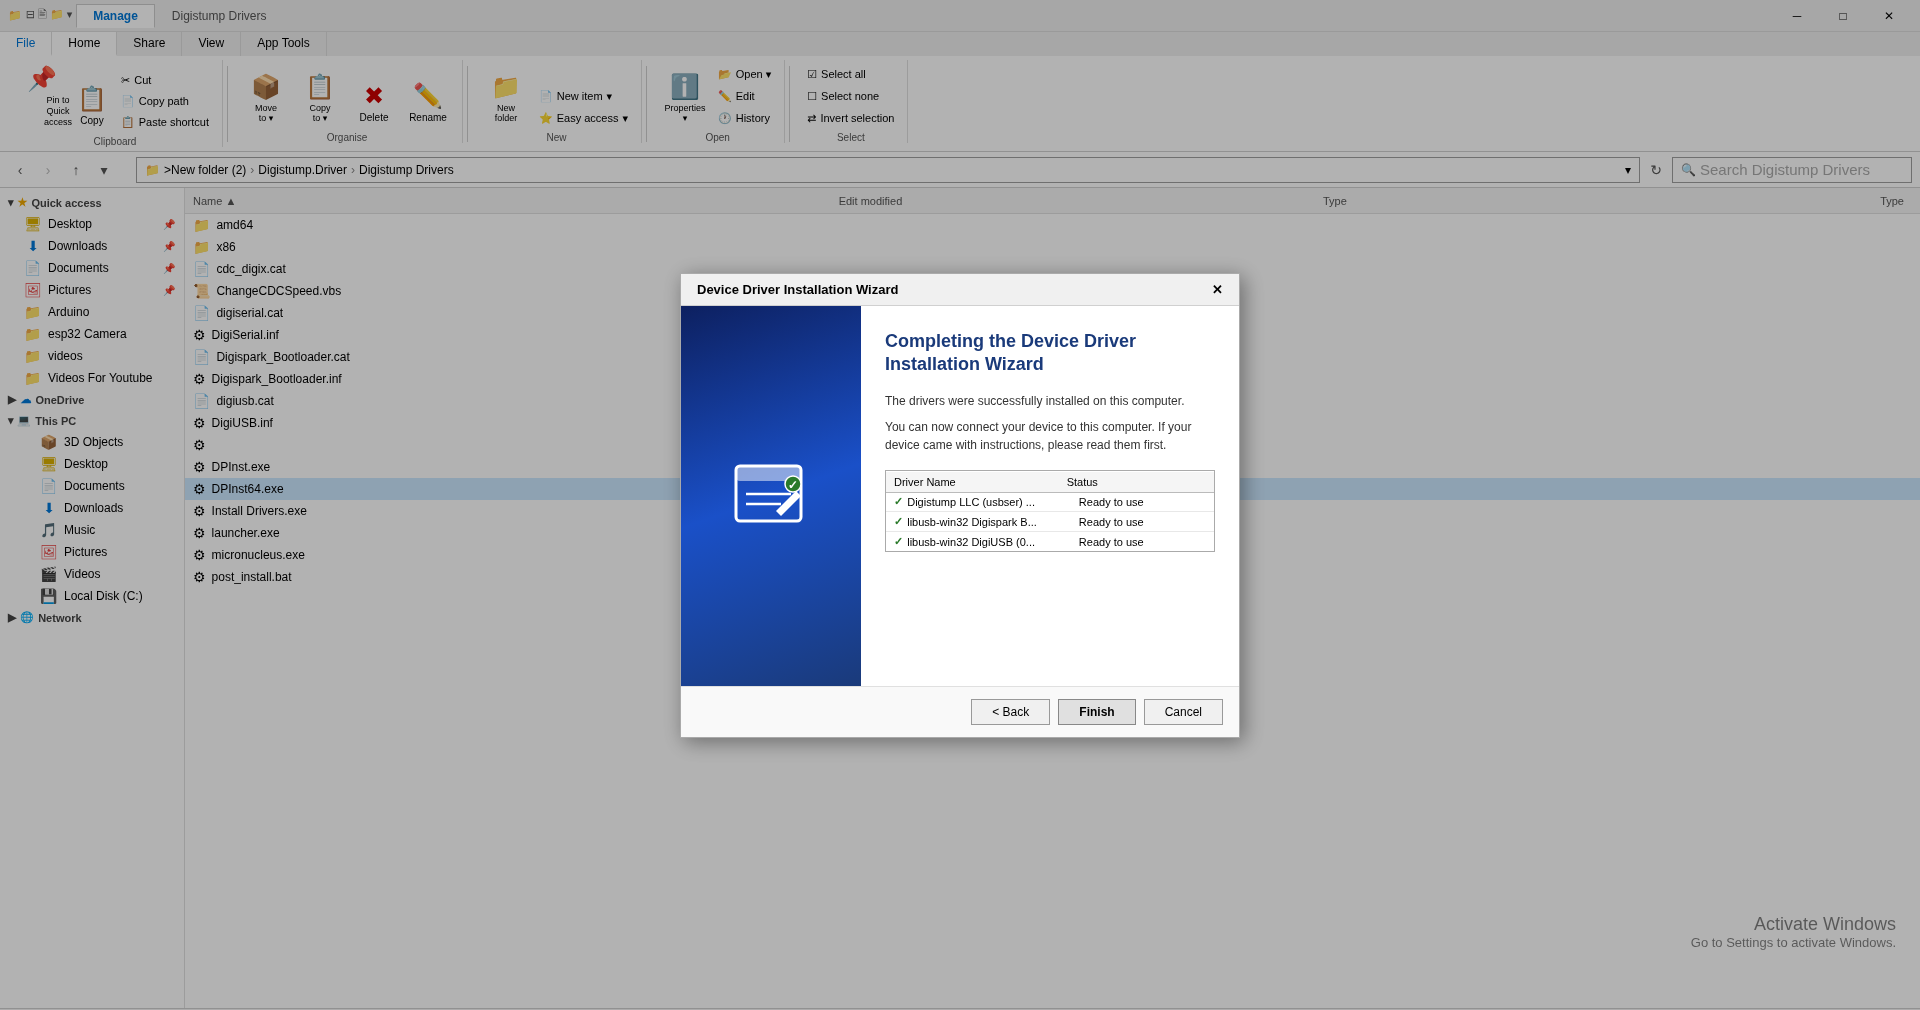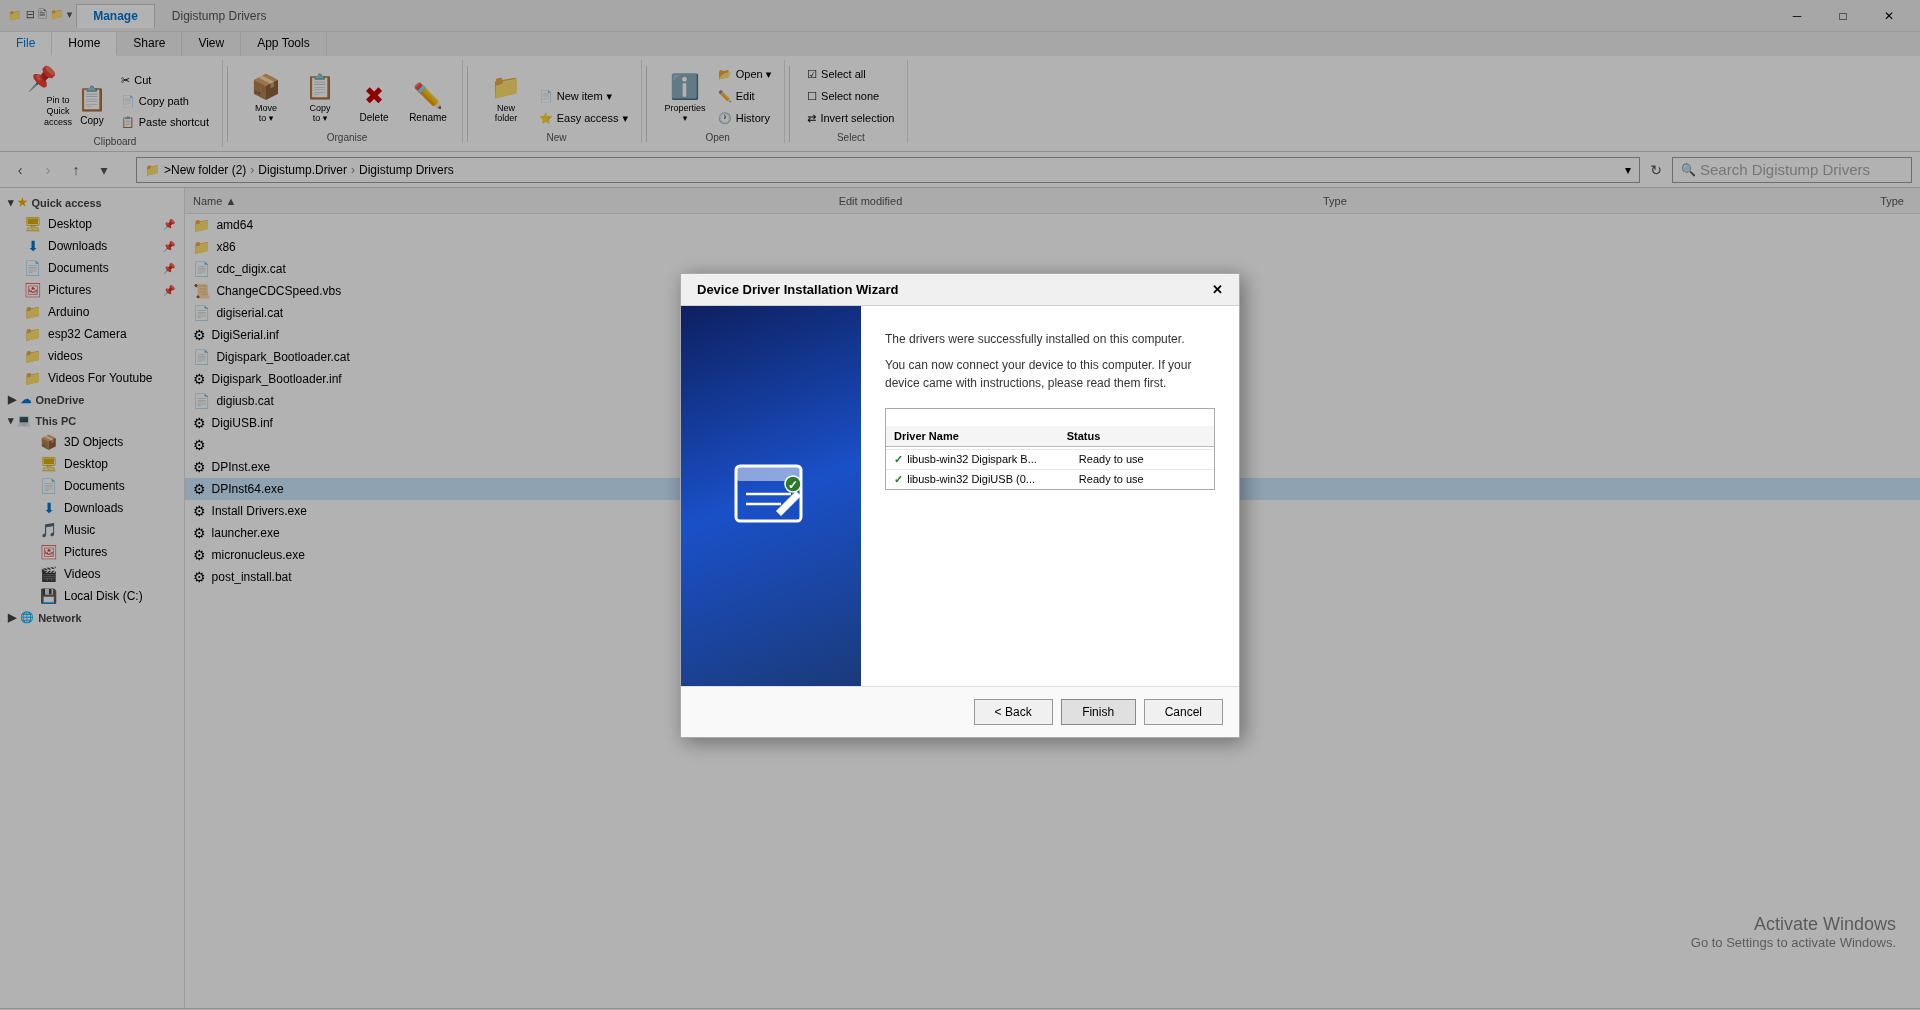--- a/index.html
+++ b/index.html
@@ -78,21 +78,21 @@
     .dialog { background: white; border: 1px solid #aaa; box-shadow: 4px 4px 20px rgba(0,0,0,0.4); width: 560px; }
     .dialog-title { background: #f0f0f0; border-bottom: 1px solid #d0d0d0; padding: 8px 16px; font-size: 13px; font-weight: 600; display: flex; align-items: center; justify-content: space-between; }
     .dialog-body { display: flex; min-height: 380px; }
     .dialog-sidebar { width: 180px; background: #1a3a7a; background: linear-gradient(160deg, #0d2060 0%, #1a50c8 50%, #1a3a7a 100%); display: flex; align-items: center; justify-content: center; }
     .dialog-main { flex: 1; padding: 24px 24px 16px; }
     .dialog-main h2 { font-size: 18px; font-weight: 600; color: #1a3a7a; margin-bottom: 16px; line-height: 1.3; }
     .dialog-main p { font-size: 12px; color: #333; margin-bottom: 8px; line-height: 1.5; }
     .check-icon { color: #2a7a2a; font-weight: bold; margin-right: 4px; }
     .dialog-footer { display: flex; justify-content: flex-end; gap: 8px; padding: 12px 16px; border-top: 1px solid #e0e0e0; background: #f9f9f9; }
     .dialog-btn { padding: 5px 20px; font-size: 12px; border: 1px solid #999; background: #f0f0f0; cursor: pointer; min-width: 75px; }
-    .dialog-btn.primary { background: #e8e8e8; border-color: #888; font-weight: 400; }
+    .dialog-btn.primary { background: #e8e8e8; border-color: #888; font-weight: 700; }
 
     .driver-table-wrapper { border: 1px solid #aaa; max-height: 100px; overflow-y: auto; }
     .driver-row { display: flex; font-size: 11px; padding: 3px 8px; border-bottom: 1px solid #e8e8e8; align-items: center; }
     .driver-row:last-child { border-bottom: none; }
 
     
     .activate-watermark { position: fixed; bottom: 60px; right: 24px; text-align: right; color: rgba(0,0,0,0.5); }
     .activate-watermark .line1 { font-size: 18px; }
     .activate-watermark .line2 { font-size: 13px; }
 
@@ -485,25 +485,26 @@
           <rect x="15" y="20" width="65" height="55" rx="4" fill="none" stroke="white" stroke-width="3"></rect>
           <rect x="15" y="20" width="65" height="15" rx="4" fill="white" opacity="0.5"></rect>
           <line x1="25" y1="48" x2="70" y2="48" stroke="white" stroke-width="2.5"></line>
           <line x1="25" y1="58" x2="60" y2="58" stroke="white" stroke-width="2.5"></line>
           <polygon points="55,65 75,45 80,50 60,70" fill="white"></polygon>
           <circle cx="72" cy="38" r="8" fill="#2a7a2a" stroke="white" stroke-width="1.5"></circle>
           <text x="72" y="43" text-anchor="middle" fill="white" font-size="12" font-weight="bold">✓</text>
         </svg>
       </div>
       <div class="dialog-main">
+        <h2>Completing the Device Driver Installation Wizard</h2>
         <p>The drivers were successfully installed on this computer.</p>
         <p>You can now connect your device to this computer. If your device came with instructions, please read them first.</p>
         <div style="margin-top:16px;">
           <div class="driver-table-wrapper">
-            <div style="display:flex;background:#f5f5f5;border-bottom:1px solid #bbb;font-size:11px;font-weight:700;padding:4px 8px;position:sticky;top:17px;">
+            <div style="display:flex;background:#f5f5f5;border-bottom:1px solid #bbb;font-size:11px;font-weight:400;padding:4px 8px;position:sticky;top:1px;">
               <div style="flex:1.4;">Driver Name</div>
               <div style="flex:1;">Status</div>
               <div style="width:16px;"></div>
             </div>
             <div class="driver-row">
               <span class="check-icon">✓</span>
               <span style="flex:1.35;">Digistump LLC (usbser) ...</span>
               <span style="flex:1;">Ready to use</span>
             </div>
             <div class="driver-row">

